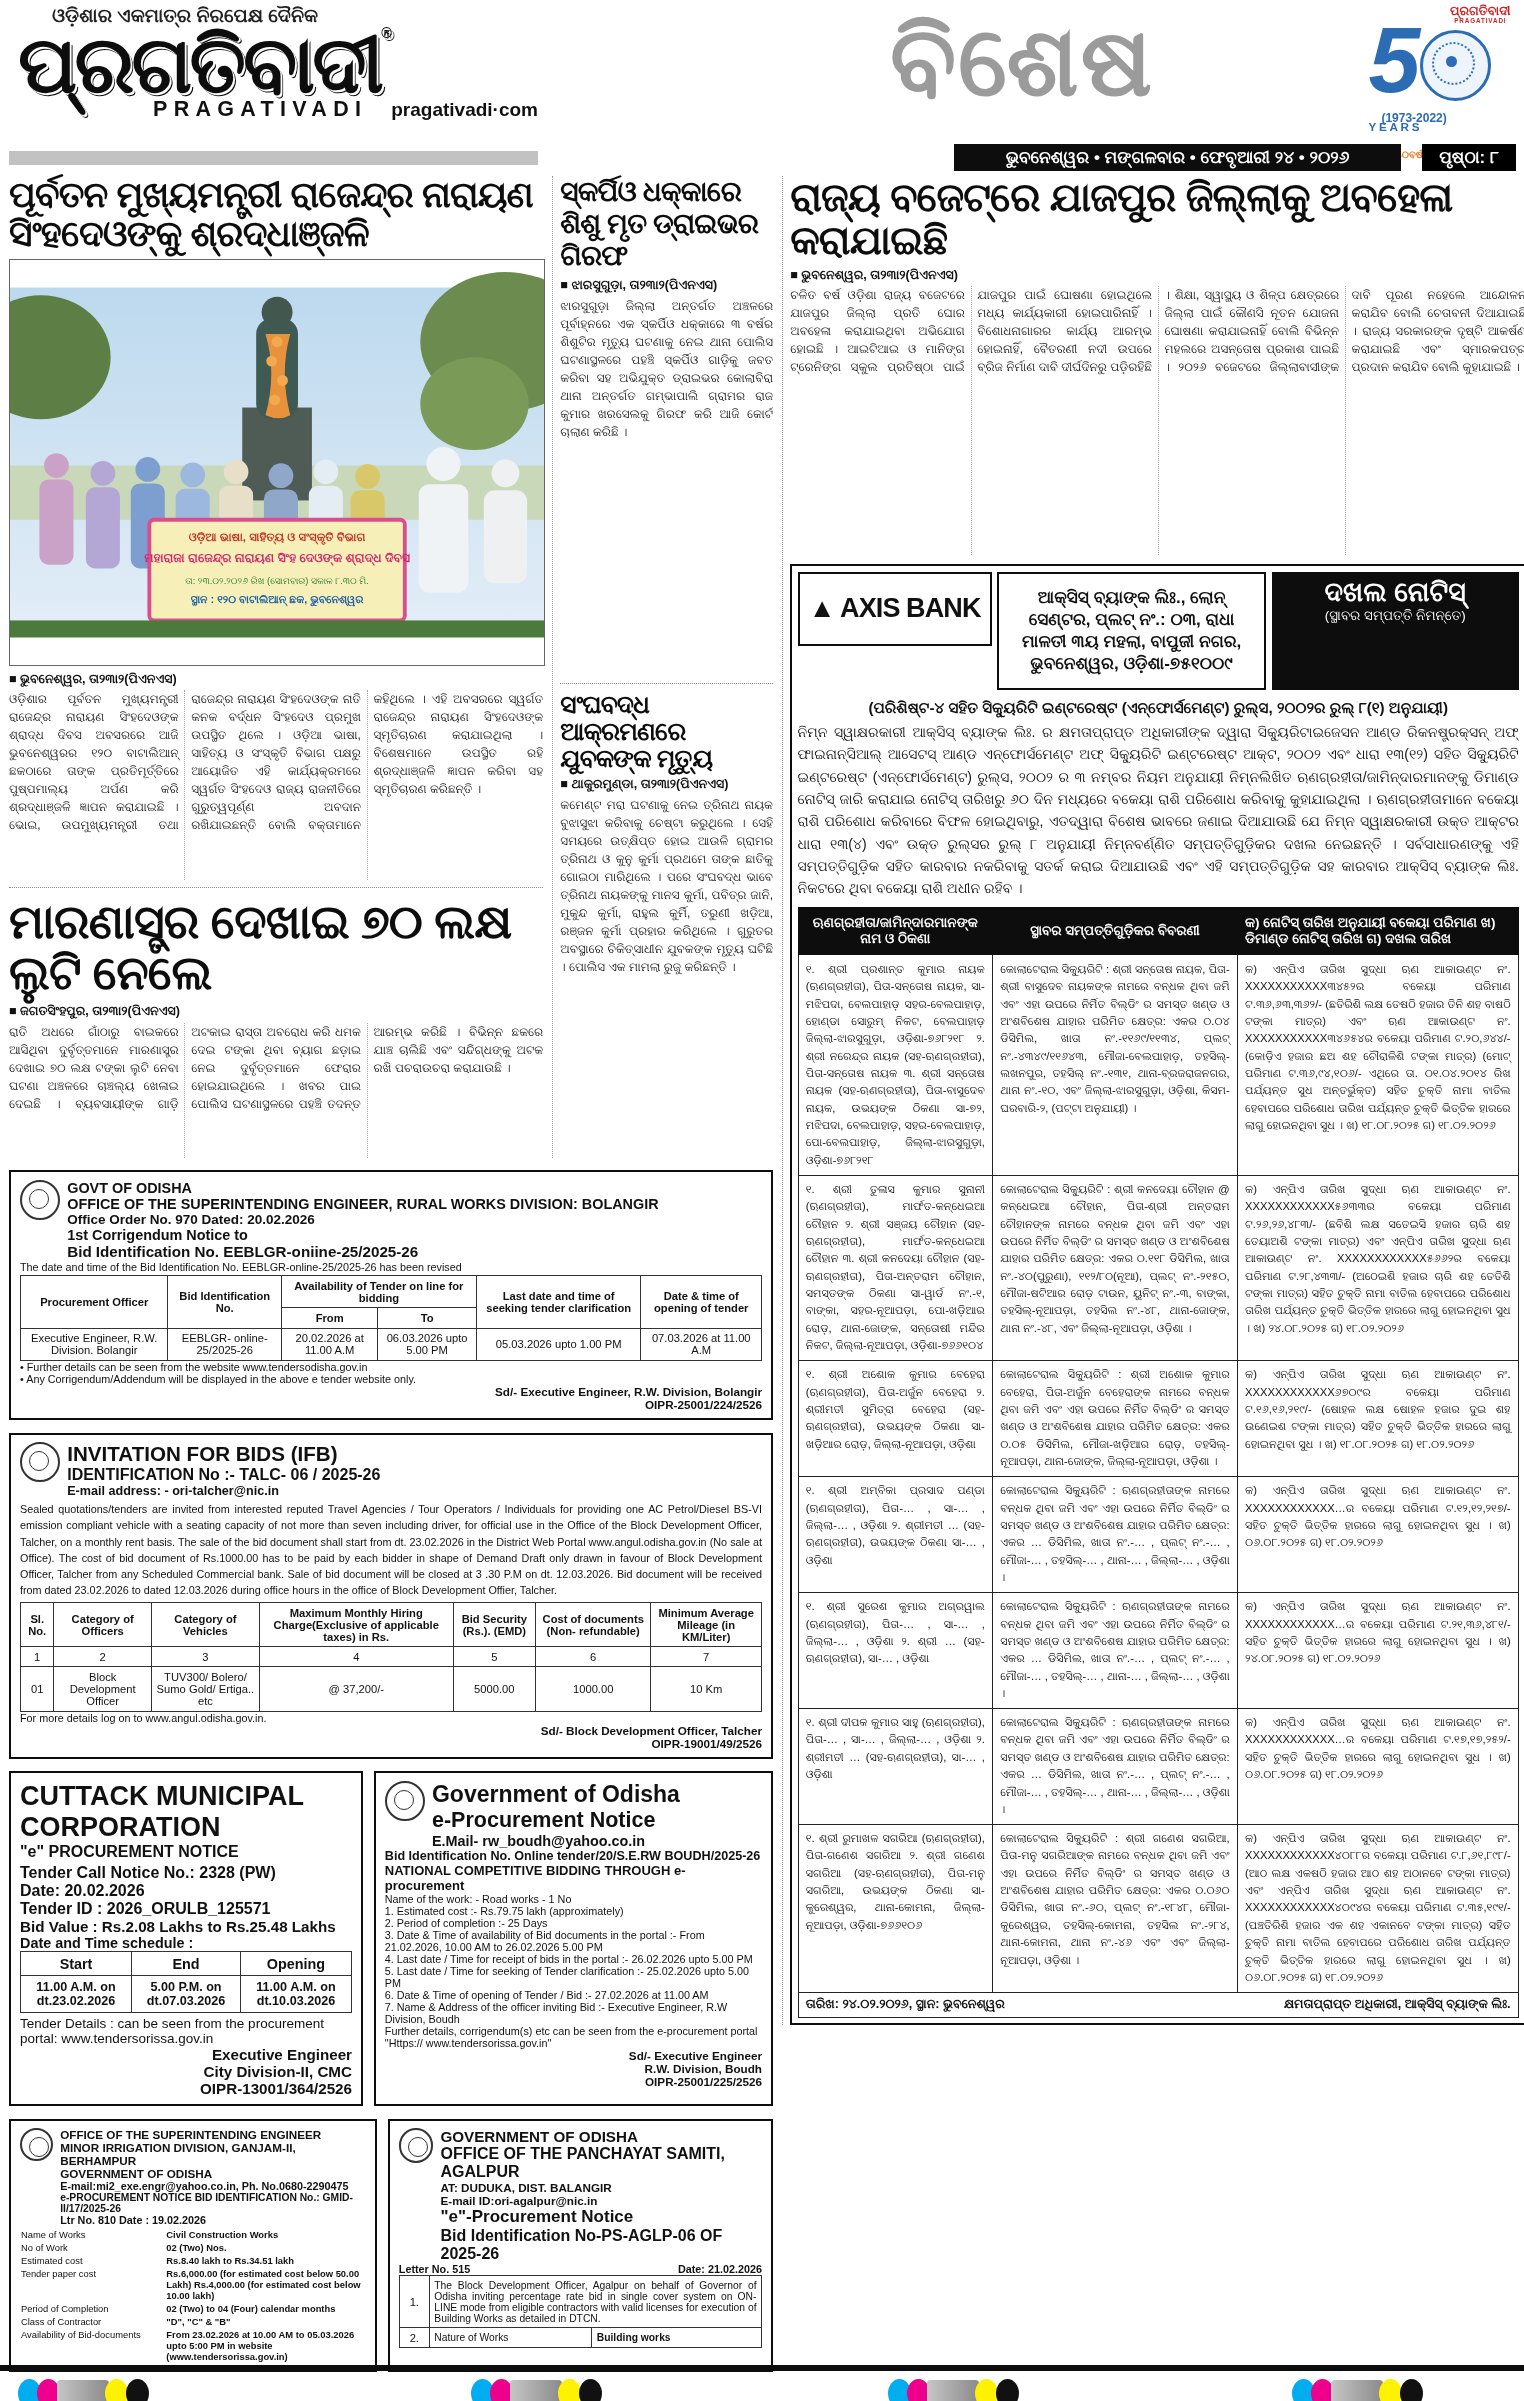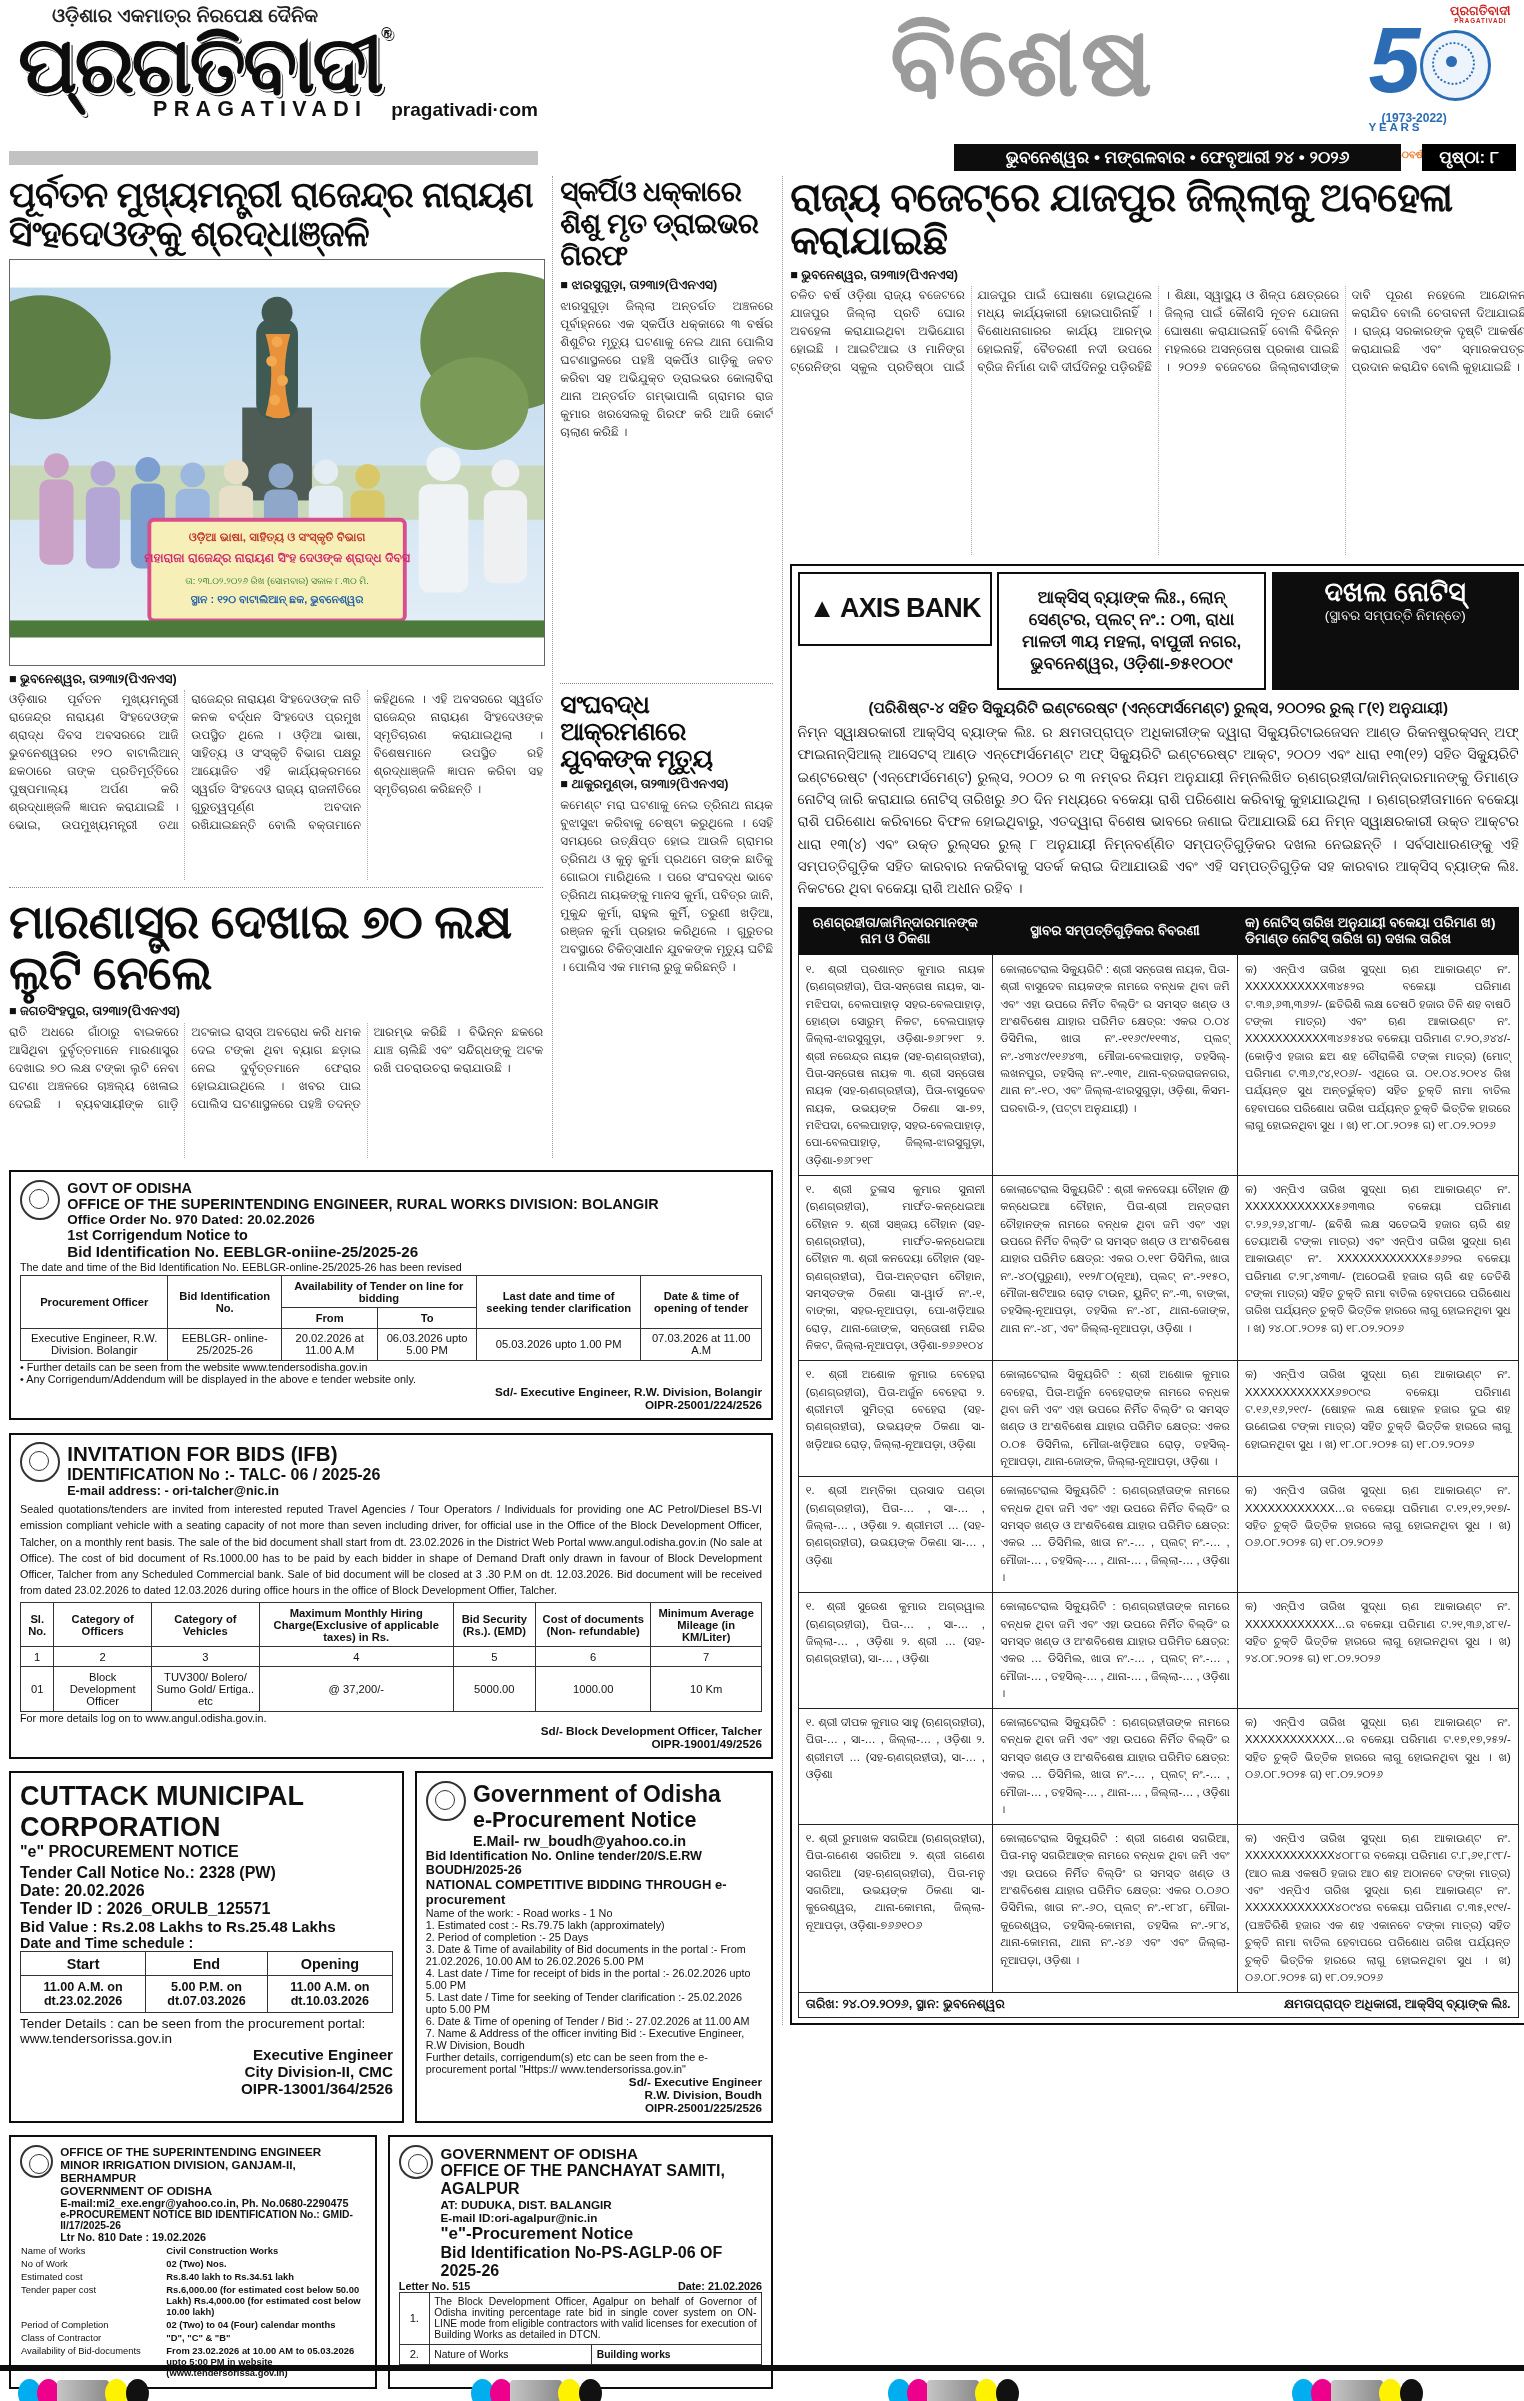--- a/index.html
+++ b/index.html
@@ -311,21 +311,21 @@
           <td>10 Km</td>
         </tr>
       </tbody>
         </table>
       <div class="small">For more details log on to www.angul.odisha.gov.in.</div>
       <div class="sign-r">Sd/- Block Development Officer, Talcher</div>
       <div class="sign-r">OIPR-19001/49/2526</div>
     </div>
 
     <div class="two-col-row">
-      <div class="nbox" style="width:395px">
+      <div class="nbox" style="width:354px">
         <div class="c">
           <div class="nb-title" style="font-size:27px">CUTTACK MUNICIPAL</div>
           <div class="nb-title" style="font-size:27px">CORPORATION</div>
           <div class="nb-title" style="font-size:16px">"e" PROCUREMENT NOTICE</div>
           <div class="nb-title" style="font-size:16px;margin-top:3.6px">Tender Call Notice No.: 2328 (PW)</div>
           <div class="nb-title" style="font-size:16px">Date: 20.02.2026</div>
           <div class="nb-title" style="font-size:16px">Tender ID : 2026_ORULB_125571</div>
           <div class="nb-title" style="font-size:15.2px">Bid Value : Rs.2.08 Lakhs to Rs.25.48 Lakhs</div>
         </div>
         <div class="nb-title" style="font-size:14.4px">Date and Time schedule :</div>

